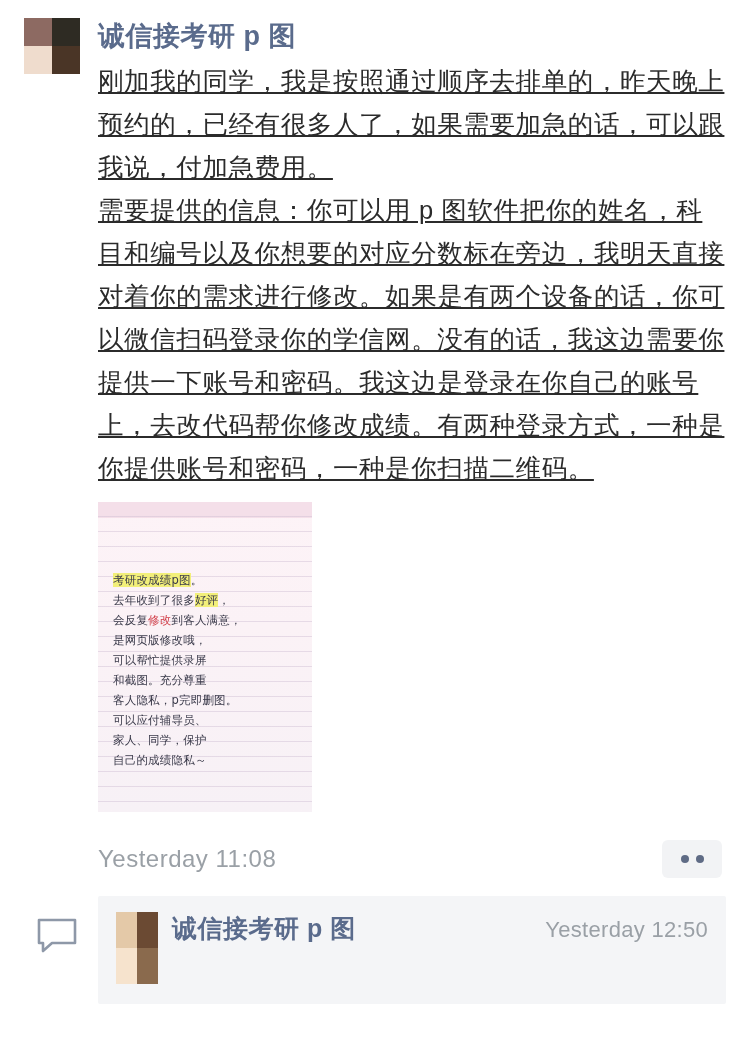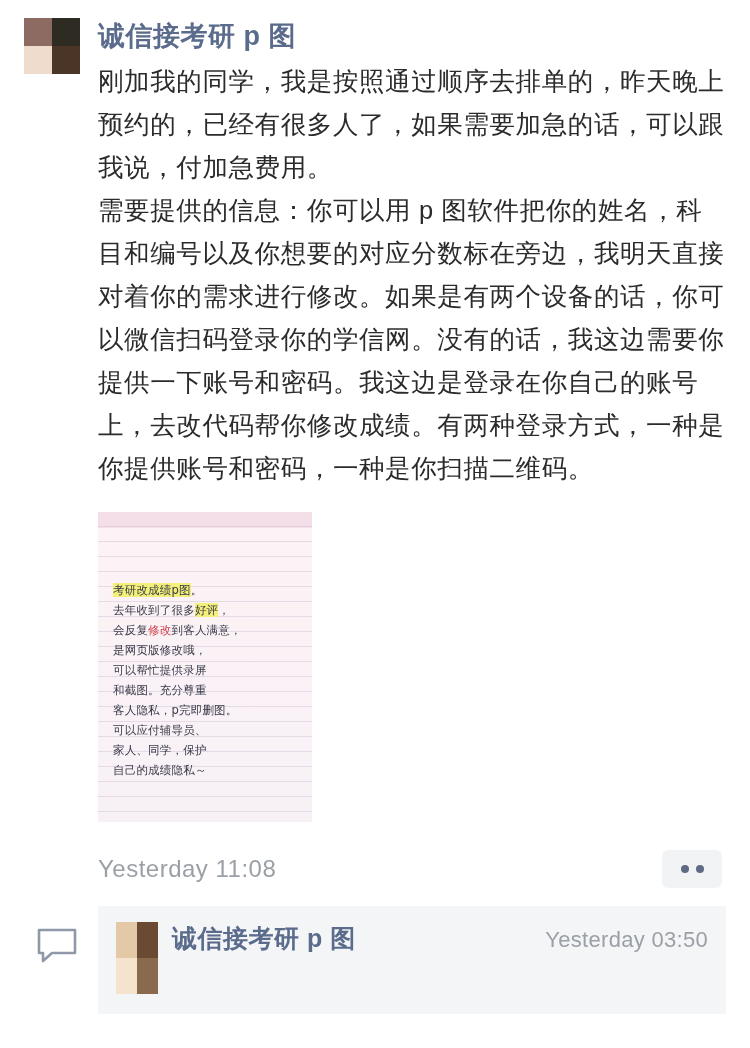--- a/index.html
+++ b/index.html
@@ -51,25 +51,26 @@
     letter-spacing: 0.5px;
     margin-bottom: 6px;
   }
   .post-text {
     color: #2b2b2b;
     font-size: 25.5px;
     line-height: 43px;
     letter-spacing: 0.6px;
     white-space: pre-wrap;
     word-break: break-word;
+    text-decoration: underline;
   }
 
   
   .image-wrap {
-    margin-top: 22px;
+    margin-top: 12px;
     width: 214px;
     height: 310px;
     position: relative;
     background: linear-gradient(180deg,#fdf3f7 0%, #fbf2f6 40%, #f7f1f6 100%);
     overflow: hidden;
   }
   .note-lines {
     position: absolute;
     left: 0; right: 0; top: 0; bottom: 0;
     background-image: repeating-linear-gradient(
@@ -249,19 +250,19 @@
       <div class="c-avatar">
         <div style="background:#e4c9a8"></div>
         <div style="background:#6b4a33"></div>
         <div style="background:#f6e3cd"></div>
         <div style="background:#8a6a4d"></div>
       </div>
 
       <div class="c-body">
         <div class="c-top">
           <span class="c-author">诚信接考研 p 图</span>
-          <span class="c-time">Yesterday 03:50</span>
+          <span class="c-time">Yesterday 12:50</span>
         </div>
       </div>
     </div>
   </div>
 
 </div>
 
 </body></html>

